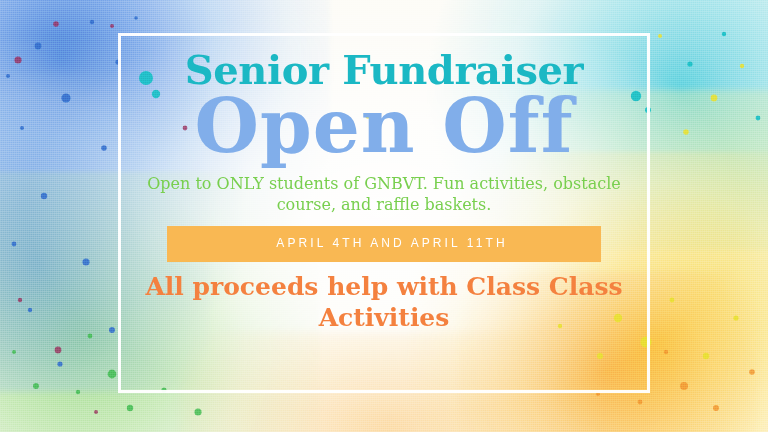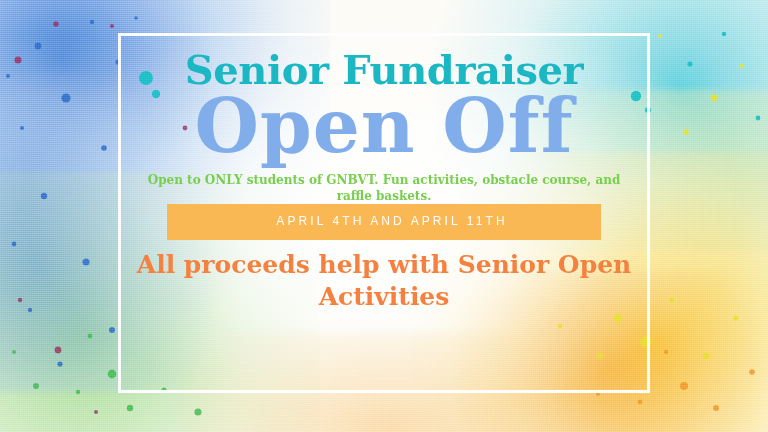--- a/index.html
+++ b/index.html
@@ -158,27 +158,28 @@
     line-height:1.0;
     letter-spacing:1px;
     color:#81aeea;
     white-space:nowrap;
   }
 
   .blurb {
     margin-top:10px;
     width:500px;
     font-family:"DejaVu Serif", serif;
-    font-weight:700;
-    font-size:12px;
+    font-weight:400;
+    font-size:16px;
     line-height:1.32;
     color:#78cf4e;
   }
 
   .date-banner {
+    margin-top:11px;
     width:434px;
     background:#f9b853;
     padding:8px 0 9px 16px;
   }
   .date-line {
     font-family:"Liberation Sans", sans-serif;
     font-weight:400;
     font-size:12px;
     line-height:1.58;
     letter-spacing:3.1px;
@@ -291,16 +292,16 @@
     <div class="title-main">Senior Fundraiser</div>
 
     <div class="title-kick">Open Off</div>
 
     <div class="blurb">Open to ONLY students of GNBVT. Fun activities, obstacle course, and raffle baskets.</div>
 
     <div class="date-banner">
       <div class="date-line">April 4th and April 11th</div>
     </div>
 
-    <div class="proceeds">All proceeds help with Senior Open Activities</div>
+    <div class="proceeds">All proceeds help with Class Class Activities</div>
 
   </div>
 </div>
 
 </body></html>

